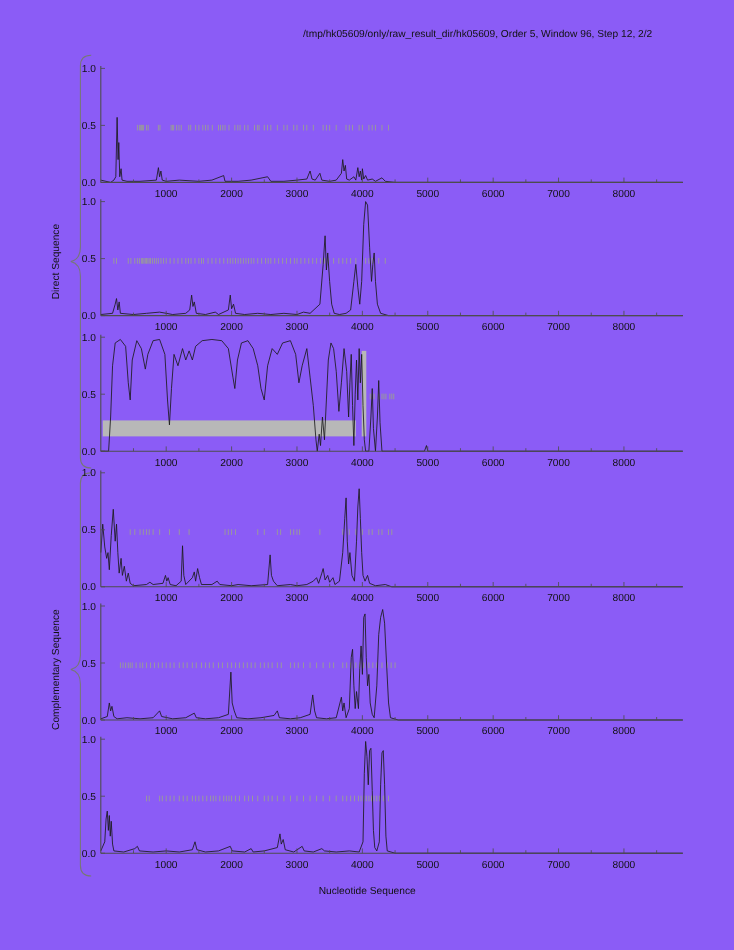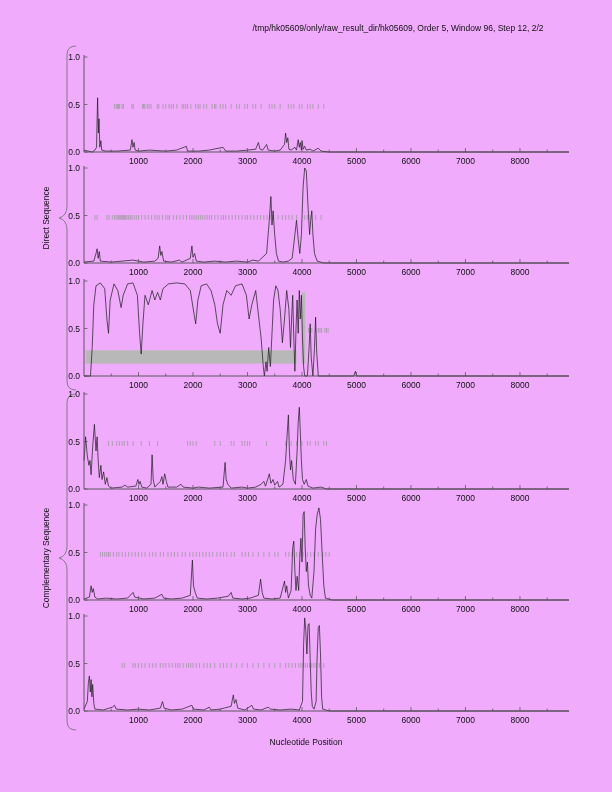--- a/index.html
+++ b/index.html
@@ -1,17 +1,17 @@
 <!DOCTYPE html>
 <html><head>
 <meta charset="utf-8">
 <style>
   html,body{margin:0;padding:0;background:#ffffff;}
   body{width:612px;height:792px;position:relative;font-family:"Liberation Sans",sans-serif;color:#000;overflow:hidden;}
-  .page{position:absolute;inset:0;background:#f0abfc;}
+  .page{position:absolute;inset:0;background:#8b5cf6;}
   .title{position:absolute;top:23px;left:398px;transform:translateX(-50%);font-size:8.5px;white-space:nowrap;color:#111;}
   .side-label{position:absolute;font-size:8.5px;white-space:nowrap;color:#111;}
   .side-label.direct{left:46px;top:218px;transform:translate(-50%,-50%) rotate(-90deg);}
   .side-label.comp{left:46px;top:558px;transform:translate(-50%,-50%) rotate(-90deg);}
   .x-axis-title{position:absolute;top:737px;left:306px;transform:translateX(-50%);font-size:8.5px;color:#111;}
   svg{position:absolute;top:0;left:0;}
   text{font-family:"Liberation Sans",sans-serif;}
 </style>
 </head>
 <body>
@@ -570,14 +570,14 @@
           <text x="519.9550561797753" y="723" text-anchor="middle" font-size="8.5" fill="#111111">8000</text>
           <text x="80" y="714" text-anchor="end" font-size="8.5" fill="#111111">0.0</text>
           <text x="80" y="666.5" text-anchor="end" font-size="8.5" fill="#111111">0.5</text>
           <text x="80" y="619" text-anchor="end" font-size="8.5" fill="#111111">1.0</text>
         </g>
       </g>
   </svg>
 
   <div class="side-label direct">Direct Sequence</div>
   <div class="side-label comp">Complementary Sequence</div>
-  <div class="x-axis-title">Nucleotide Position</div>
+  <div class="x-axis-title">Nucleotide Sequence</div>
 </div>
 
 </body></html>

